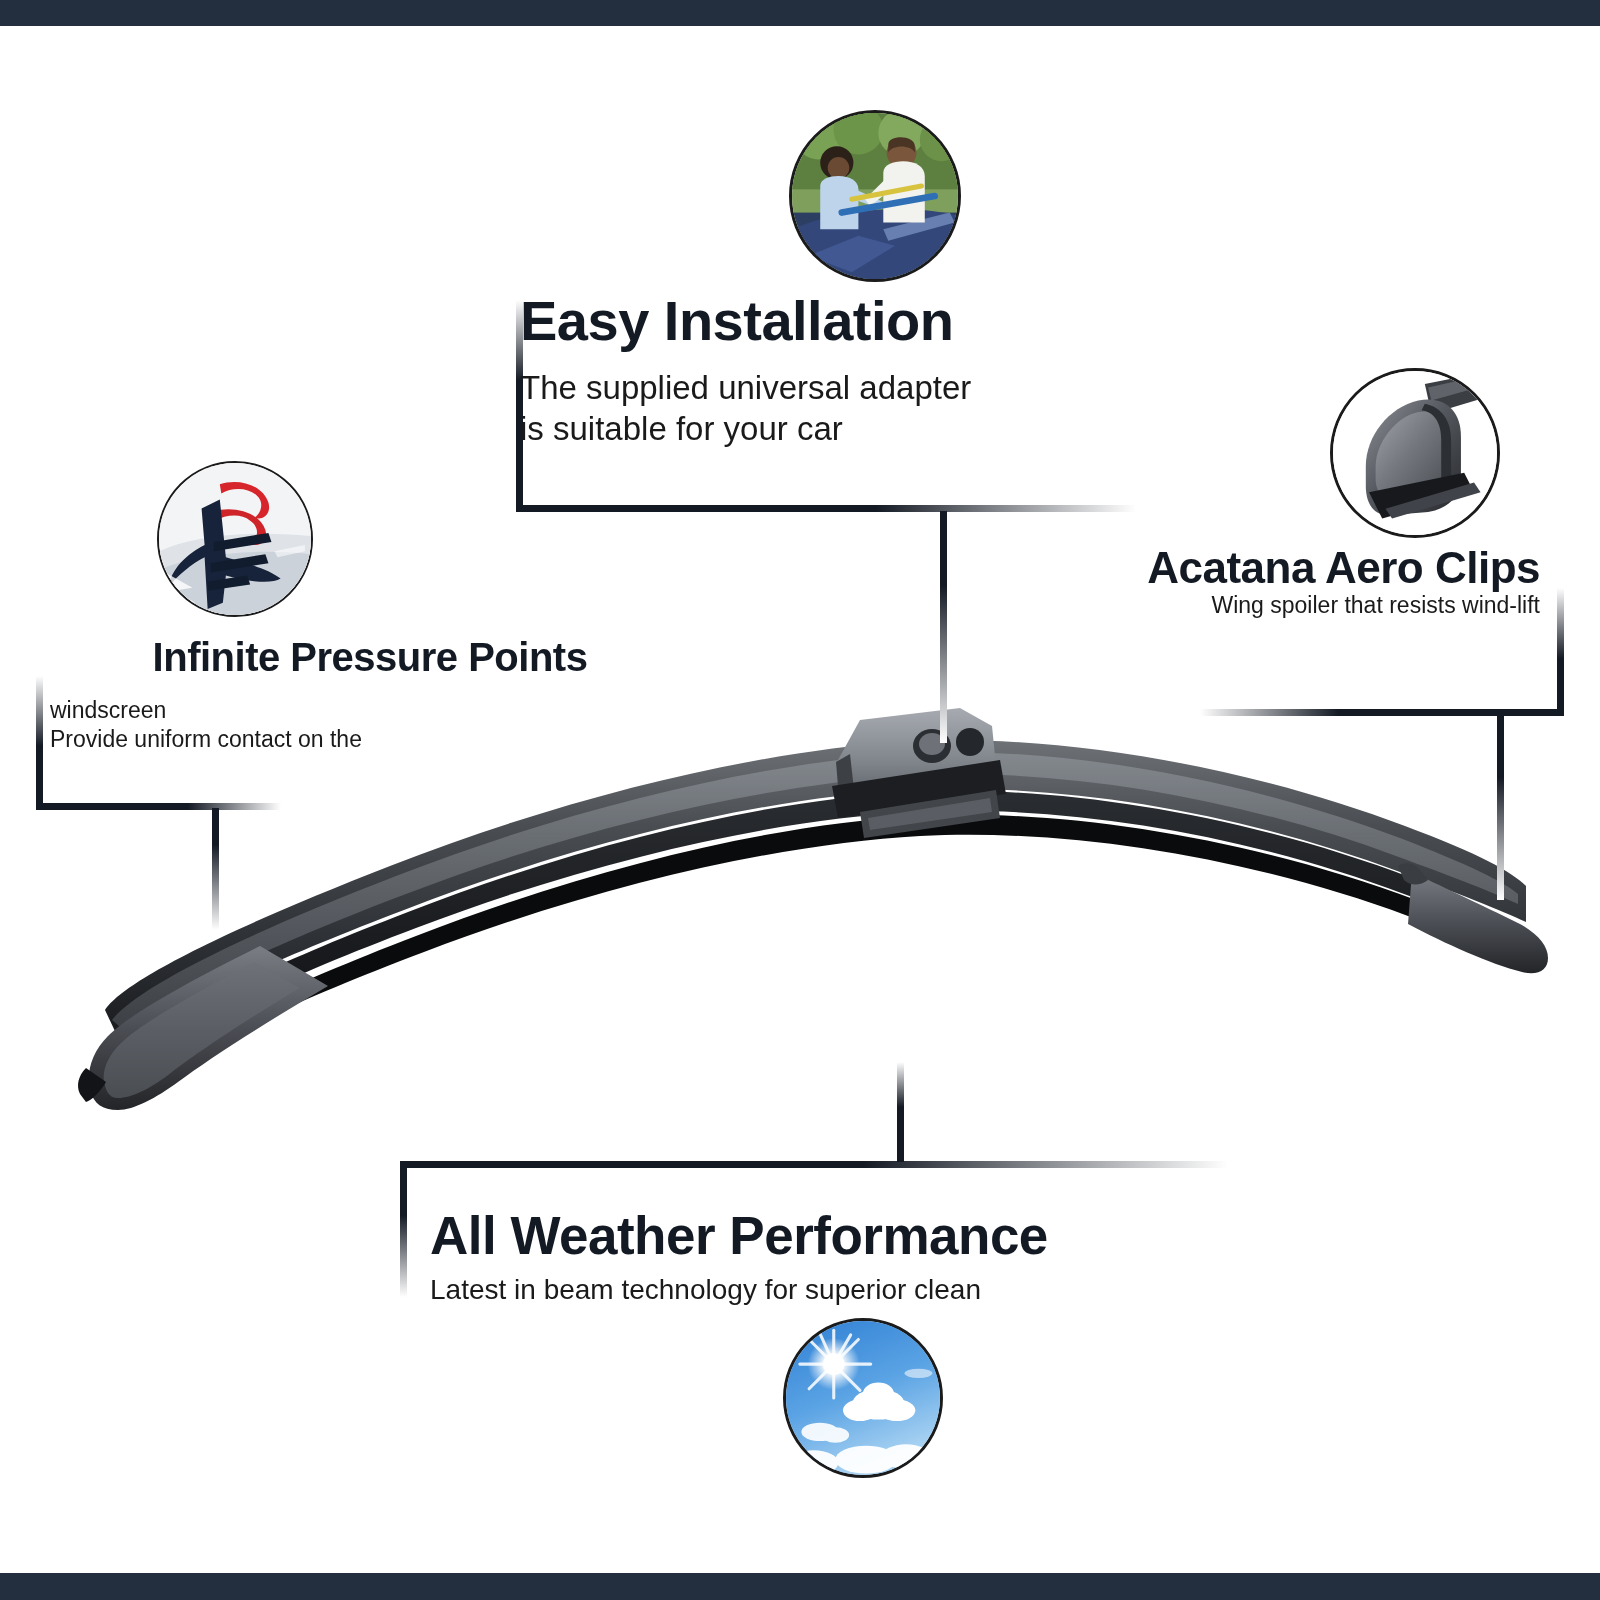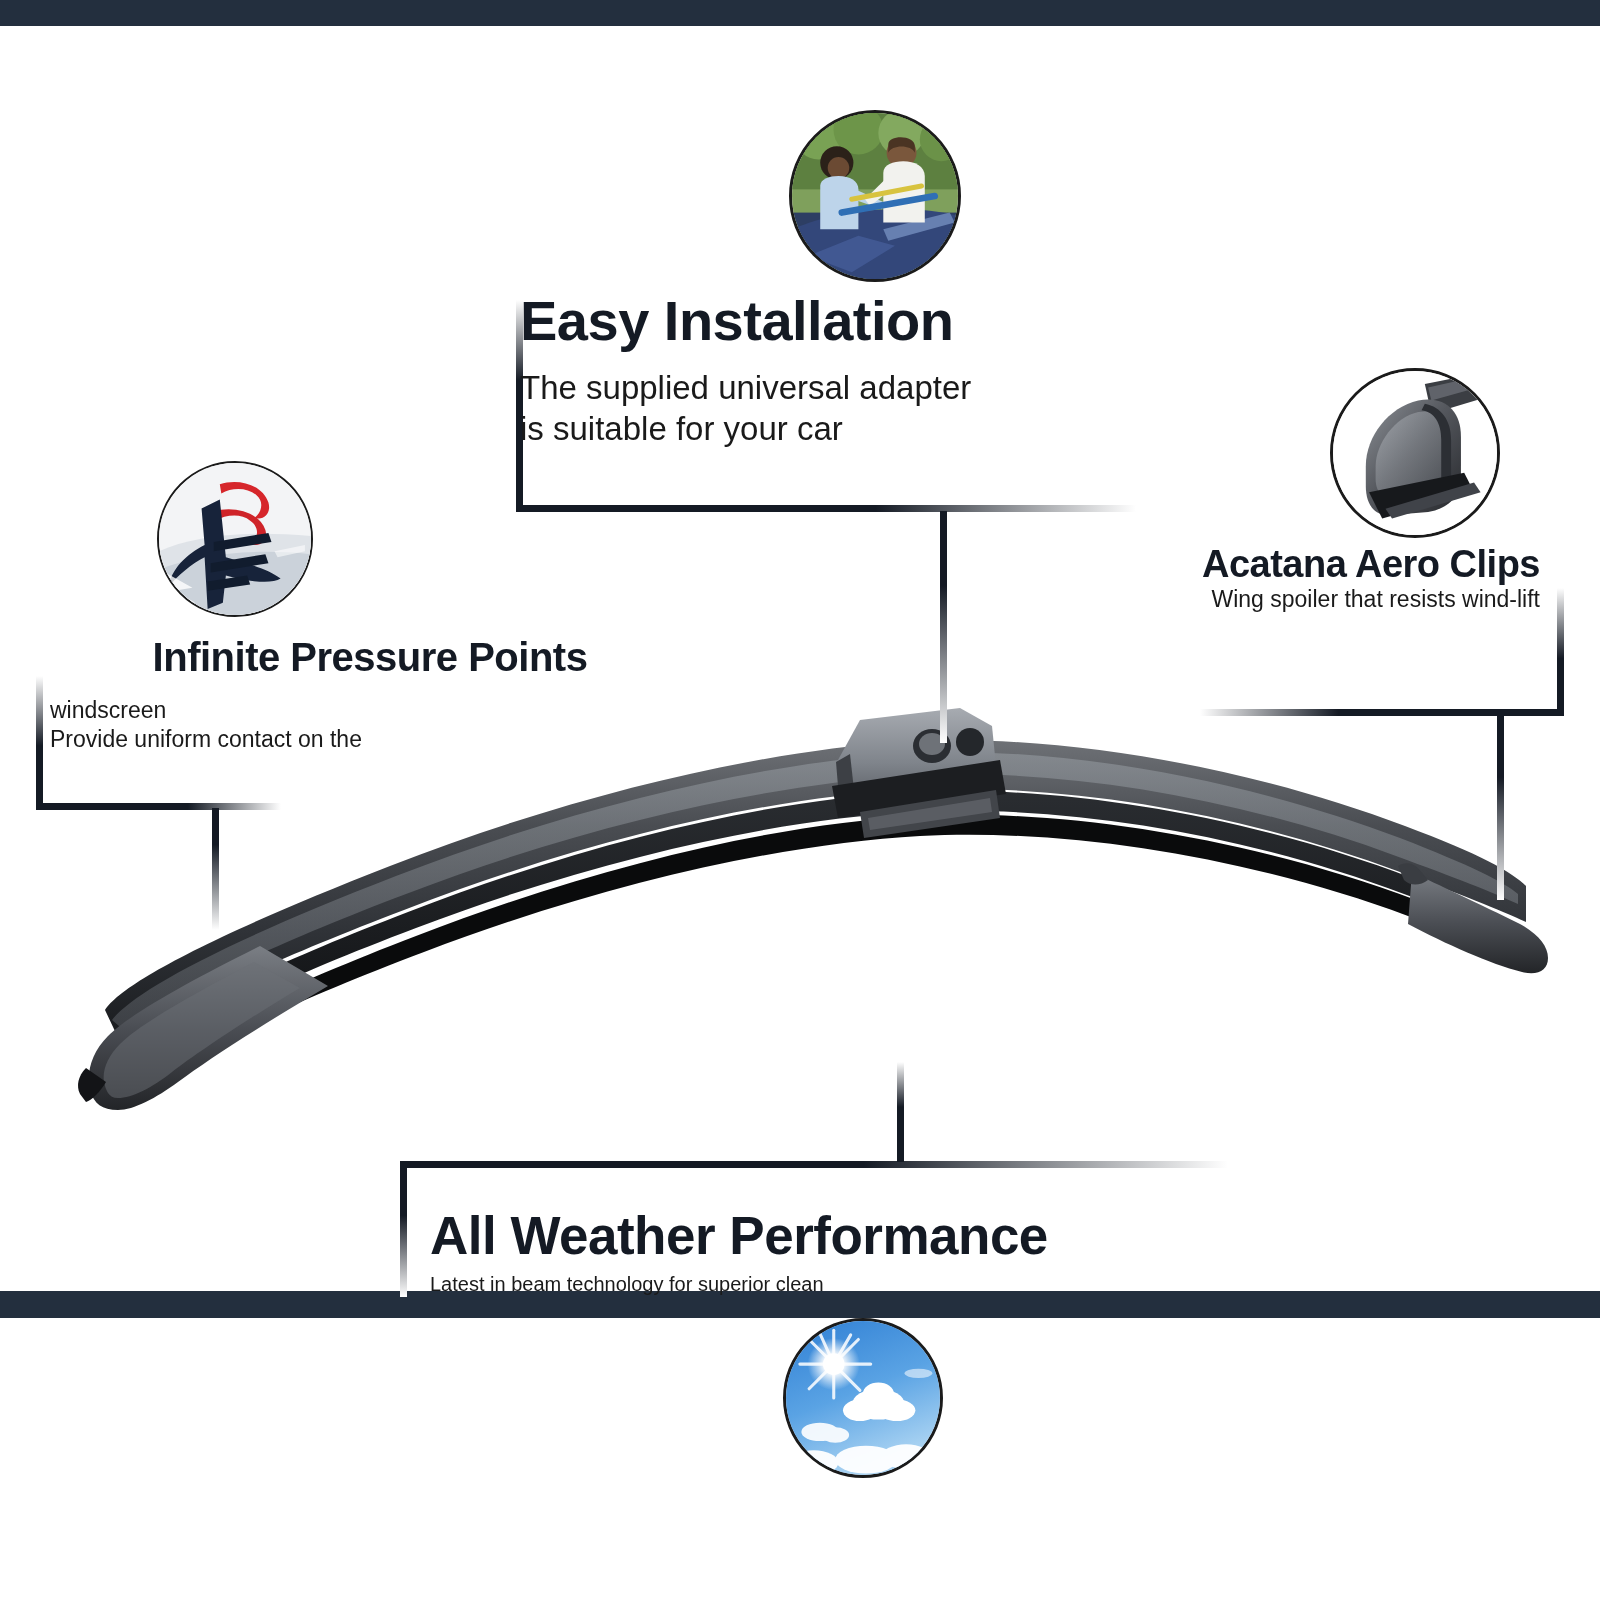--- a/index.html
+++ b/index.html
@@ -2,21 +2,21 @@
 <html><head>
 <meta charset="utf-8">
 <style>
   * { box-sizing: border-box; margin: 0; padding: 0; }
   html, body {
     width: 1600px; height: 1600px;
     background: #ffffff;
     font-family: "Liberation Sans", sans-serif;
     overflow: hidden;
   }
-  .page { position: relative; width: 1600px; height: 1318px; background: #fff; }
+  .page { position: relative; width: 1600px; height: 1600px; background: #fff; }
 
   
   .bar { position: absolute; left: 0; width: 1600px; background: #232f3e; }
   .bar-top { top: 0; height: 26px; }
   .bar-bottom { bottom: 0; height: 27px; }
 
   
   .ln { position: absolute; background: #141a24; }
 
   
@@ -29,27 +29,27 @@
   #blk-easy .h { font-size: 56px; }
   #blk-easy .p { font-size: 33px; margin-top: 16px; }
 
   
   #blk-infinite { left: 50px; top: 636px; width: 640px; }
   #blk-infinite .h { font-size: 40px; text-align: center; }
   #blk-infinite .p { font-size: 23px; margin-top: 18px; }
 
   
   #blk-aero { left: 1040px; top: 545px; width: 500px; text-align: right; }
-  #blk-aero .h { font-size: 38px; }
+  #blk-aero .h { font-size: 44px; }
   #blk-aero .p { font-size: 23px; line-height: 1.3; }
 
   
   #blk-weather { left: 430px; top: 1208px; width: 880px; }
   #blk-weather .h { font-size: 53px; }
-  #blk-weather .p { font-size: 20px; margin-top: 8px; }
+  #blk-weather .p { font-size: 28px; margin-top: 8px; }
 
   
   .circ {
     position: absolute; border-radius: 50%;
     border: 3px solid #1b1b1b; overflow: hidden;
     background: #e8e8e8;
   }
   .circ > svg { display: block; width: 100%; height: 100%; }
 
   #ic-install { left: 789px; top: 110px; width: 172px; height: 172px; }

